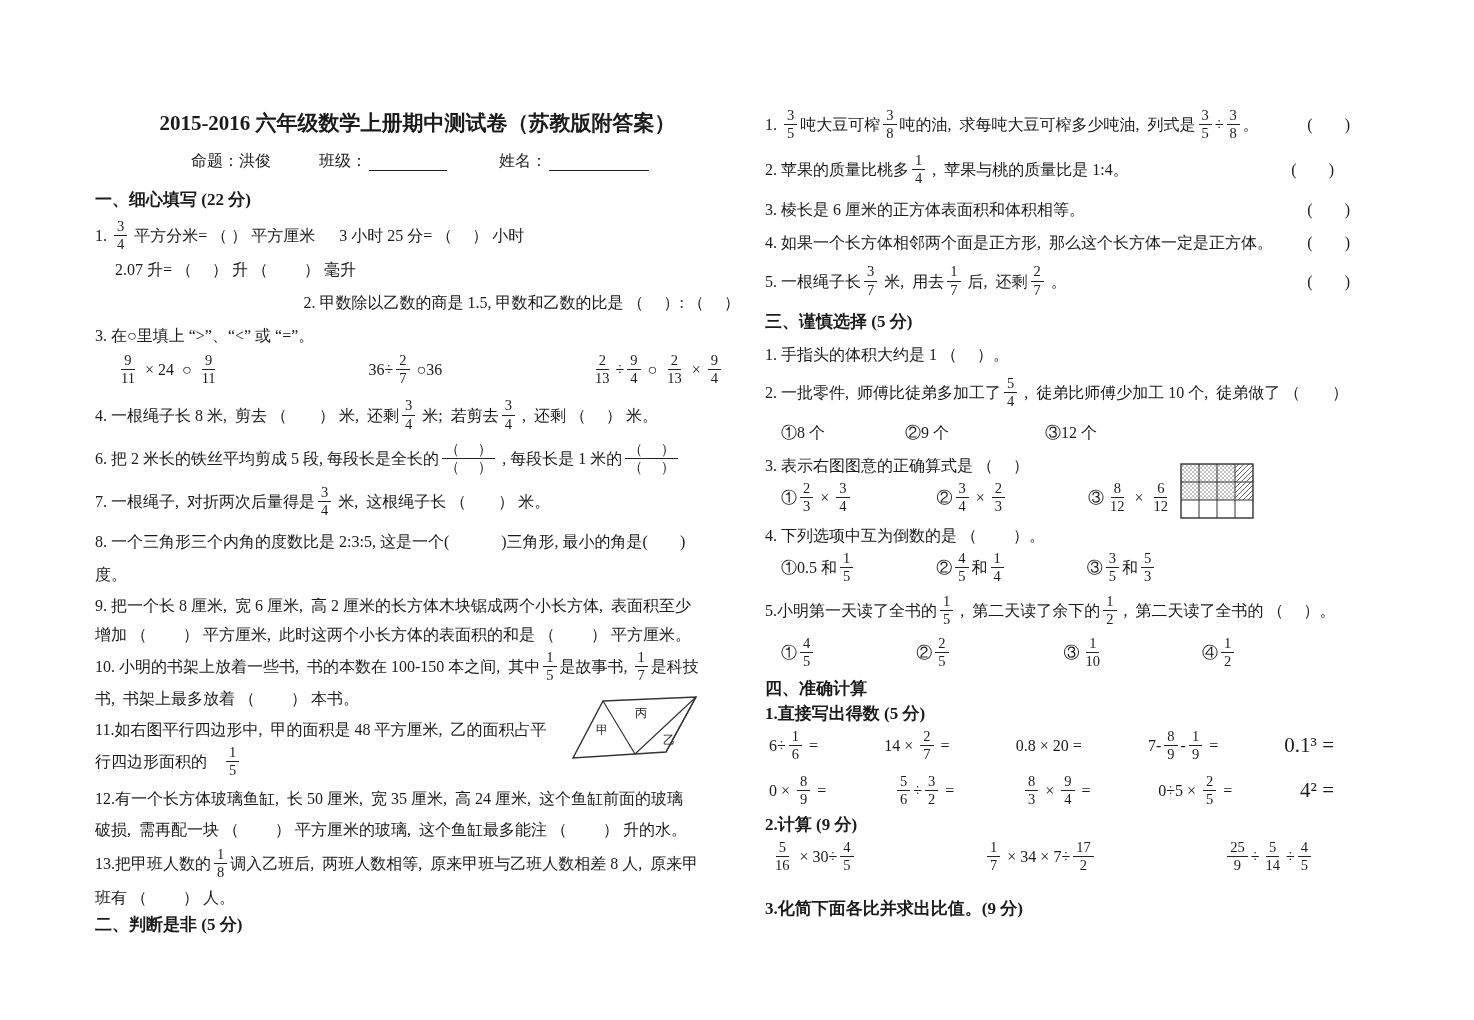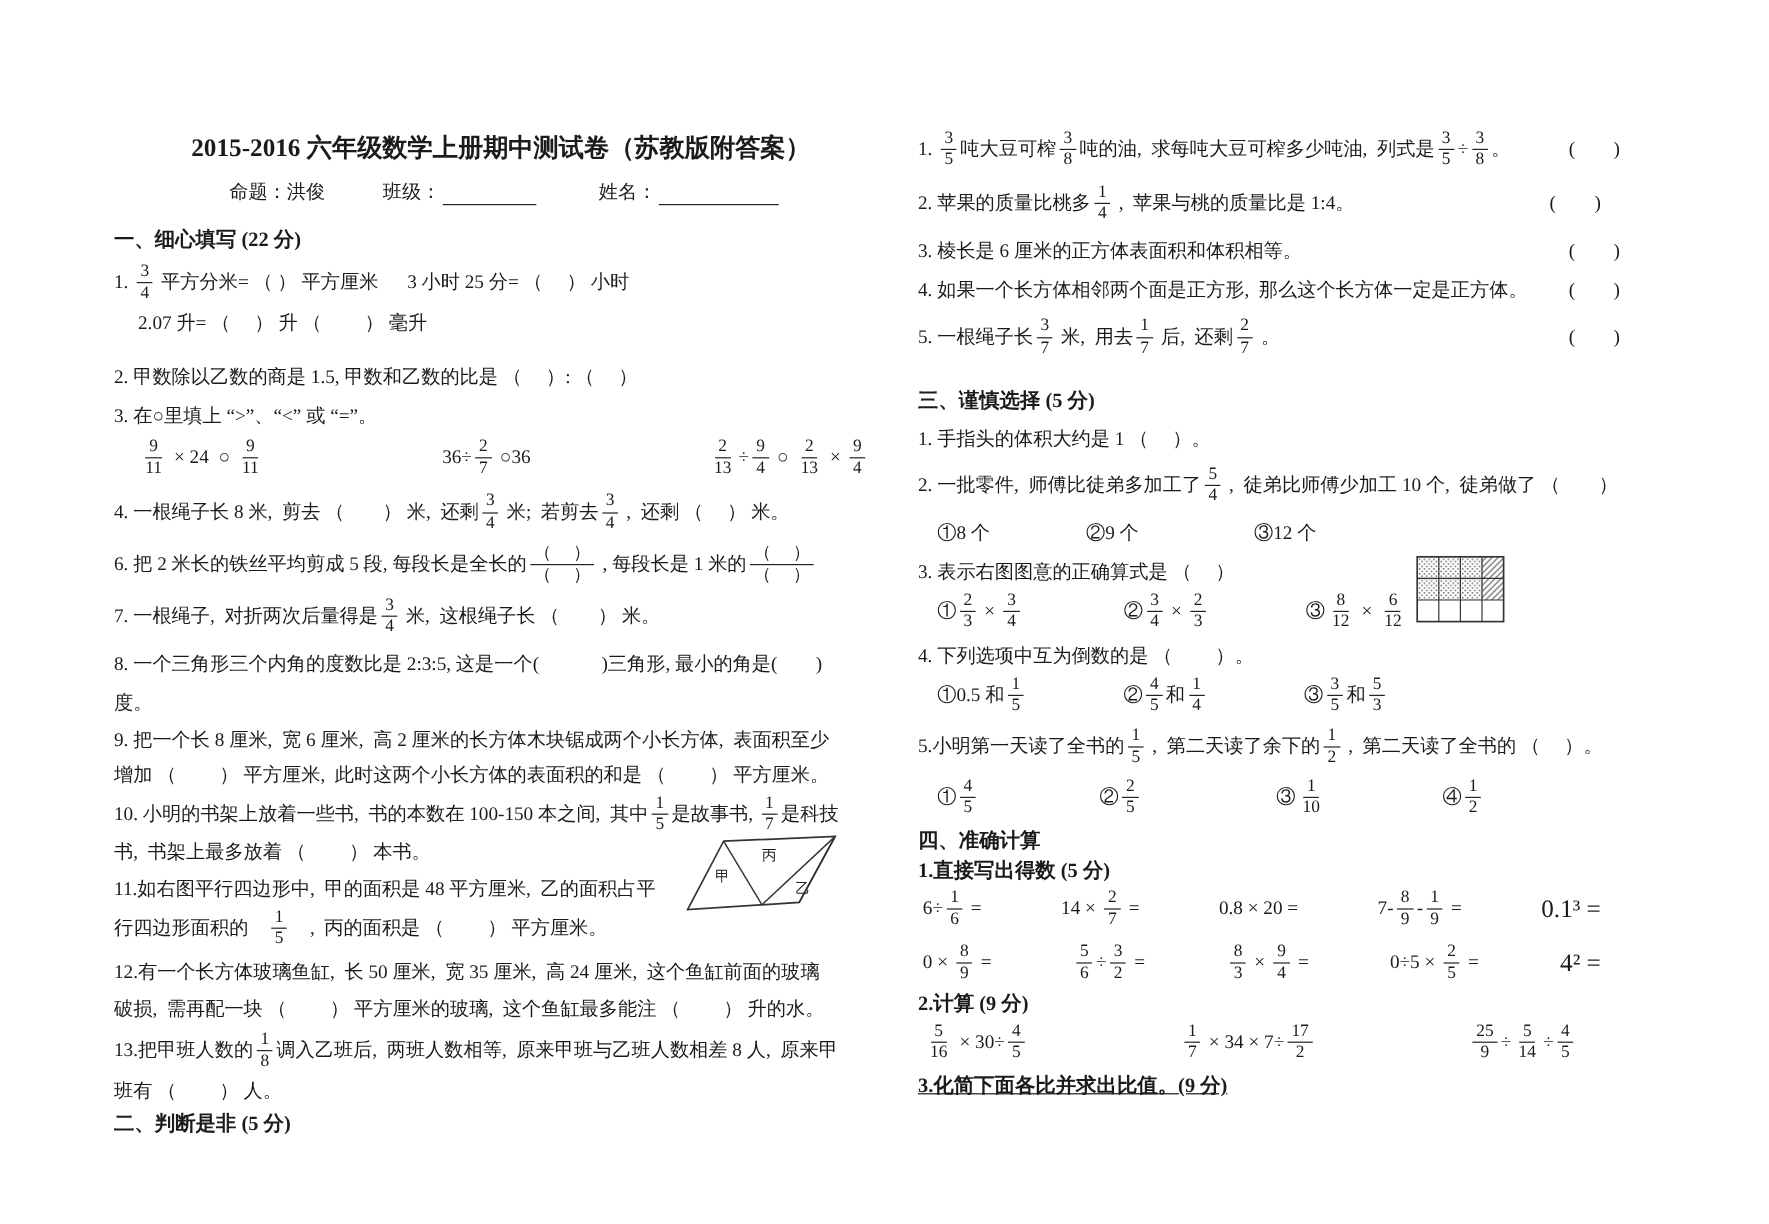--- a/index.html
+++ b/index.html
@@ -36,64 +36,64 @@
 <body>
 
 <div class="page">
 
   <div class="col" style="left:95px;top:108px;width:645px;">
       <div class="line title" style="margin-top: 0px;"><span class="txt">2015-2016 六年级数学上册期中测试卷（苏教版附答案）</span></div>
       <div class="line" style="margin-top: 10px;"><span class="txt">　　　　　　命题：洪俊　　　班级：</span><span class="blank" style="width: 78px;"></span><span class="txt">　　　姓名：</span><span class="blank" style="width: 100px;"></span></div>
       <div class="line header" style="margin-top: 14px;"><span class="txt">一、细心填写 (22 分)</span></div>
       <div class="line" style="margin-top: 4px;"><span class="txt">1. </span><span class="frac"><span class="num">3</span><span class="den">4</span></span><span class="txt"> 平方分米= （ ） 平方厘米　  3 小时 25 分= （　 ） 小时</span></div>
       <div class="line" style="margin-top: 2px;"><span class="txt">　 2.07 升= （　 ） 升 （　　 ） 毫升</span></div>
-      <div class="line" style="margin-top: 20px;"><span class="txt">2. 甲数除以乙数的商是 1.5, 甲数和乙数的比是 （　 ）: （　 ）</span></div>
+      <div class="line" style="margin-top: 8px; justify-content: flex-end;"><span class="txt">2. 甲数除以乙数的商是 1.5, 甲数和乙数的比是 （　 ）: （　 ）</span></div>
       <div class="line" style="margin-top: 8px;"><span class="txt">3. 在○里填上 “&gt;”、“&lt;” 或 “=”。</span></div>
       <div class="line" style="margin-top: 2px;"><span class="txt">　 </span><span class="frac"><span class="num">9</span><span class="den">11</span></span><span class="txt"> × 24  ○ </span><span class="frac"><span class="num">9</span><span class="den">11</span></span><span class="fill"></span><span class="txt">36÷</span><span class="frac"><span class="num">2</span><span class="den">7</span></span><span class="txt"> ○36</span><span class="fill"></span><span class="frac"><span class="num">2</span><span class="den">13</span></span><span class="txt">÷</span><span class="frac"><span class="num">9</span><span class="den">4</span></span><span class="txt"> ○ </span><span class="frac"><span class="num">2</span><span class="den">13</span></span><span class="txt"> × </span><span class="frac"><span class="num">9</span><span class="den">4</span></span><span class="txt">　</span></div>
       <div class="line" style="margin-top: 6px;"><span class="txt">4. 一根绳子长 8 米,  剪去 （　　） 米,  还剩</span><span class="frac"><span class="num">3</span><span class="den">4</span></span><span class="txt"> 米;  若剪去</span><span class="frac"><span class="num">3</span><span class="den">4</span></span><span class="txt"> ,  还剩 （　 ） 米。</span></div>
       <div class="line" style="margin-top: 4px;"><span class="txt">6. 把 2 米长的铁丝平均剪成 5 段, 每段长是全长的</span><span class="frac"><span class="num">（　 ）</span><span class="den">（　 ）</span></span><span class="txt"> , 每段长是 1 米的</span><span class="frac"><span class="num">（　 ）</span><span class="den">（　 ）</span></span></div>
       <div class="line" style="margin-top: 4px;"><span class="txt">7. 一根绳子,  对折两次后量得是</span><span class="frac"><span class="num">3</span><span class="den">4</span></span><span class="txt"> 米,  这根绳子长 （　　） 米。</span></div>
       <div class="line" style="margin-top: 8px;"><span class="txt">8. 一个三角形三个内角的度数比是 2:3:5, 这是一个(　　　 )三角形, 最小的角是(　　)</span></div>
       <div class="line" style="margin-top: 8px;"><span class="txt">度。</span></div>
       <div class="line" style="margin-top: 6px;"><span class="txt">9. 把一个长 8 厘米,  宽 6 厘米,  高 2 厘米的长方体木块锯成两个小长方体,  表面积至少</span></div>
       <div class="line" style="margin-top: 4px;"><span class="txt">增加 （　　 ） 平方厘米,  此时这两个小长方体的表面积的和是 （　　 ） 平方厘米。</span></div>
       <div class="line" style="margin-top: 0px;"><span class="txt">10. 小明的书架上放着一些书,  书的本数在 100-150 本之间,  其中</span><span class="frac"><span class="num">1</span><span class="den">5</span></span><span class="txt">是故事书, </span><span class="frac"><span class="num">1</span><span class="den">7</span></span><span class="txt">是科技</span></div>
       <div class="line" style="margin-top: 0px;"><span class="txt">书,  书架上最多放着 （　　 ） 本书。</span></div>
       <div class="line" style="margin-top: 6px;"><span class="txt">11.如右图平行四边形中,  甲的面积是 48 平方厘米,  乙的面积占平</span></div>
-      <div class="line" style="margin-top: 0px; gap: 16px;"><span class="txt">行四边形面积的</span><span class="frac"><span class="num">1</span><span class="den">5</span></span><span class="txt">,  丙的面积是 （　　 ） 平方厘米。</span></div>
+      <div class="line" style="margin-top: 0px; gap: 16px;"><span class="txt">行四边形面积的</span><span class="frac"><span class="num">1</span><span class="den">5</span></span></div>
       <div class="line" style="margin-top: 4px;"><span class="txt">12.有一个长方体玻璃鱼缸,  长 50 厘米,  宽 35 厘米,  高 24 厘米,  这个鱼缸前面的玻璃</span></div>
       <div class="line" style="margin-top: 6px;"><span class="txt">破损,  需再配一块 （　　 ） 平方厘米的玻璃,  这个鱼缸最多能注 （　　 ） 升的水。</span></div>
       <div class="line" style="margin-top: 2px;"><span class="txt">13.把甲班人数的</span><span class="frac"><span class="num">1</span><span class="den">8</span></span><span class="txt">调入乙班后,  两班人数相等,  原来甲班与乙班人数相差 8 人,  原来甲</span></div>
       <div class="line" style="margin-top: 2px;"><span class="txt">班有 （　　 ） 人。</span></div>
       <div class="line header" style="margin-top: 2px;"><span class="txt">二、判断是非 (5 分)</span></div>
     </div>
 
   <div class="col" style="left:765px;top:105px;width:585px;">
       <div class="line" style="margin-top: 0px;"><span class="txt">1. </span><span class="frac"><span class="num">3</span><span class="den">5</span></span><span class="txt">吨大豆可榨</span><span class="frac"><span class="num">3</span><span class="den">8</span></span><span class="txt">吨的油,  求每吨大豆可榨多少吨油,  列式是</span><span class="frac"><span class="num">3</span><span class="den">5</span></span><span class="txt">÷</span><span class="frac"><span class="num">3</span><span class="den">8</span></span><span class="txt">。</span><span class="fill"></span><span class="txt">(　　)</span></div>
       <div class="line" style="margin-top: 6px;"><span class="txt">2. 苹果的质量比桃多</span><span class="frac"><span class="num">1</span><span class="den">4</span></span><span class="txt"> ,  苹果与桃的质量比是 1:4。</span><span class="fill"></span><span class="txt">(　　)　</span></div>
       <div class="line" style="margin-top: 8px;"><span class="txt">3. 棱长是 6 厘米的正方体表面积和体积相等。</span><span class="fill"></span><span class="txt">(　　)</span></div>
       <div class="line" style="margin-top: 8px;"><span class="txt">4. 如果一个长方体相邻两个面是正方形,  那么这个长方体一定是正方体。</span><span class="fill"></span><span class="txt">(　　)</span></div>
       <div class="line" style="margin-top: 6px;"><span class="txt">5. 一根绳子长</span><span class="frac"><span class="num">3</span><span class="den">7</span></span><span class="txt"> 米,  用去</span><span class="frac"><span class="num">1</span><span class="den">7</span></span><span class="txt"> 后,  还剩</span><span class="frac"><span class="num">2</span><span class="den">7</span></span><span class="txt"> 。</span><span class="fill"></span><span class="txt">(　　)</span></div>
-      <div class="line header" style="margin-top: 20px;"><span class="txt">三、谨慎选择 (5 分)</span></div>
+      <div class="line header" style="margin-top: 8px;"><span class="txt">三、谨慎选择 (5 分)</span></div>
       <div class="line" style="margin-top: 8px;"><span class="txt">1. 手指头的体积大约是 1 （　 ）。</span></div>
       <div class="line" style="margin-top: 6px;"><span class="txt">2. 一批零件,  师傅比徒弟多加工了</span><span class="frac"><span class="num">5</span><span class="den">4</span></span><span class="txt"> ,  徒弟比师傅少加工 10 个,  徒弟做了 （　　）</span></div>
       <div class="line" style="margin-top: 8px;"><span class="txt">　①8 个　　　　　②9 个　　　　　　③12 个</span></div>
       <div class="line" style="margin-top: 8px;"><span class="txt">3. 表示右图图意的正确算式是 （　 ）</span></div>
       <div class="line" style="margin-top: 0px;"><span class="txt">　①</span><span class="frac"><span class="num">2</span><span class="den">3</span></span><span class="txt"> × </span><span class="frac"><span class="num">3</span><span class="den">4</span></span><span class="txt">　　　　　 ②</span><span class="frac"><span class="num">3</span><span class="den">4</span></span><span class="txt"> × </span><span class="frac"><span class="num">2</span><span class="den">3</span></span><span class="txt">　　　　　③</span><span class="frac"><span class="num">8</span><span class="den">12</span></span><span class="txt"> × </span><span class="frac"><span class="num">6</span><span class="den">12</span></span></div>
       <div class="line" style="margin-top: 6px;"><span class="txt">4. 下列选项中互为倒数的是 （　　 ）。</span></div>
       <div class="line" style="margin-top: 0px;"><span class="txt">　①0.5 和</span><span class="frac"><span class="num">1</span><span class="den">5</span></span><span class="txt">　　　　　②</span><span class="frac"><span class="num">4</span><span class="den">5</span></span><span class="txt">和</span><span class="frac"><span class="num">1</span><span class="den">4</span></span><span class="txt">　　　　　③</span><span class="frac"><span class="num">3</span><span class="den">5</span></span><span class="txt">和</span><span class="frac"><span class="num">5</span><span class="den">3</span></span></div>
       <div class="line" style="margin-top: 4px;"><span class="txt">5.小明第一天读了全书的</span><span class="frac"><span class="num">1</span><span class="den">5</span></span><span class="txt"> ,  第二天读了余下的</span><span class="frac"><span class="num">1</span><span class="den">2</span></span><span class="txt"> ,  第二天读了全书的 （　 ）。</span></div>
       <div class="line" style="margin-top: 2px;"><span class="txt">　①</span><span class="frac"><span class="num">4</span><span class="den">5</span></span><span class="txt">　　　　　　 ②</span><span class="frac"><span class="num">2</span><span class="den">5</span></span><span class="txt">　　　　　　　③</span><span class="frac"><span class="num">1</span><span class="den">10</span></span><span class="txt">　　　　　　④</span><span class="frac"><span class="num">1</span><span class="den">2</span></span></div>
       <div class="line header" style="margin-top: 4px;"><span class="txt">四、准确计算</span></div>
       <div class="line header" style="margin-top: 0px;"><span class="txt">1.直接写出得数 (5 分)</span></div>
       <div class="line" style="margin-top: 0px;"><span class="txt"> 6÷</span><span class="frac"><span class="num">1</span><span class="den">6</span></span><span class="txt"> =</span><span class="fill"></span><span class="txt">14 × </span><span class="frac"><span class="num">2</span><span class="den">7</span></span><span class="txt"> =</span><span class="fill"></span><span class="txt">0.8 × 20 =</span><span class="fill"></span><span class="txt">7-</span><span class="frac"><span class="num">8</span><span class="den">9</span></span><span class="txt">-</span><span class="frac"><span class="num">1</span><span class="den">9</span></span><span class="txt"> =</span><span class="fill"></span><span class="txt big">0.1³ =</span><span class="txt">　</span></div>
       <div class="line" style="margin-top: 6px;"><span class="txt"> 0 × </span><span class="frac"><span class="num">8</span><span class="den">9</span></span><span class="txt"> =</span><span class="fill"></span><span class="frac"><span class="num">5</span><span class="den">6</span></span><span class="txt">÷</span><span class="frac"><span class="num">3</span><span class="den">2</span></span><span class="txt"> =</span><span class="fill"></span><span class="frac"><span class="num">8</span><span class="den">3</span></span><span class="txt"> × </span><span class="frac"><span class="num">9</span><span class="den">4</span></span><span class="txt"> =</span><span class="fill"></span><span class="txt">0÷5 × </span><span class="frac"><span class="num">2</span><span class="den">5</span></span><span class="txt"> =</span><span class="fill"></span><span class="txt big">4² =</span><span class="txt">　</span></div>
       <div class="line header" style="margin-top: 2px;"><span class="txt">2.计算 (9 分)</span></div>
       <div class="line" style="margin-top: 0px;"><span class="txt"> </span><span class="frac"><span class="num">5</span><span class="den">16</span></span><span class="txt"> × 30÷</span><span class="frac"><span class="num">4</span><span class="den">5</span></span><span class="fill"></span><span class="frac"><span class="num">1</span><span class="den">7</span></span><span class="txt"> × 34 × 7÷</span><span class="frac"><span class="num">17</span><span class="den">2</span></span><span class="fill"></span><span class="frac"><span class="num">25</span><span class="den">9</span></span><span class="txt">÷</span><span class="frac"><span class="num">5</span><span class="den">14</span></span><span class="txt">÷</span><span class="frac"><span class="num">4</span><span class="den">5</span></span><span class="txt">　　 </span></div>
-      <div class="line header" style="margin-top: 4px; text-decoration: underline;"><span class="txt">3.化简下面各比并求出比值。(9 分)</span></div>
+      <div class="line header" style="margin-top: 20px;"><span class="txt">3.化简下面各比并求出比值。(9 分)</span></div>
     </div>
 
   <svg class="fig" style="left:563px;top:692px;" width="150" height="75" viewBox="0 0 150 75">
     <polygon points="40,9 133,5 103,60 10,66" fill="none" stroke="#333" stroke-width="1.4"></polygon>
     <line x1="40" y1="9" x2="72" y2="62" stroke="#333" stroke-width="1.2"></line>
     <line x1="133" y1="5" x2="72" y2="62" stroke="#333" stroke-width="1.2"></line>
     <line x1="133" y1="5" x2="103" y2="60" stroke="#333" stroke-width="1.2"></line>
     <text x="33" y="42" font-size="12" fill="#222">甲</text>
     <text x="72" y="25" font-size="12" fill="#222">丙</text>
     <text x="100" y="52" font-size="12" fill="#222">乙</text>

